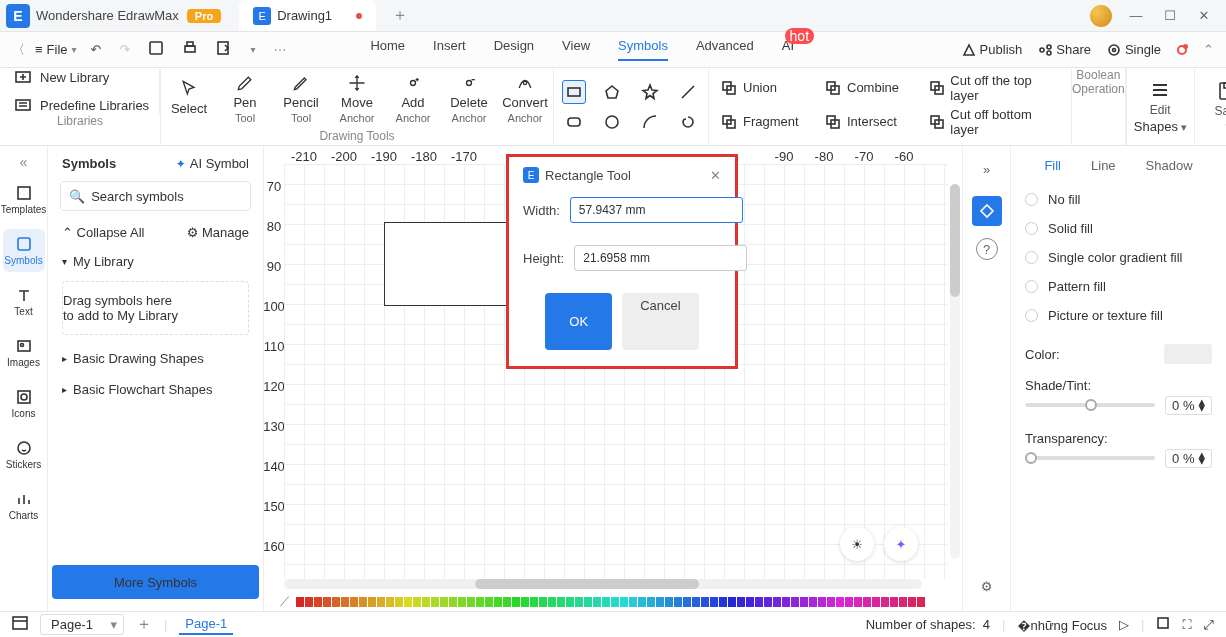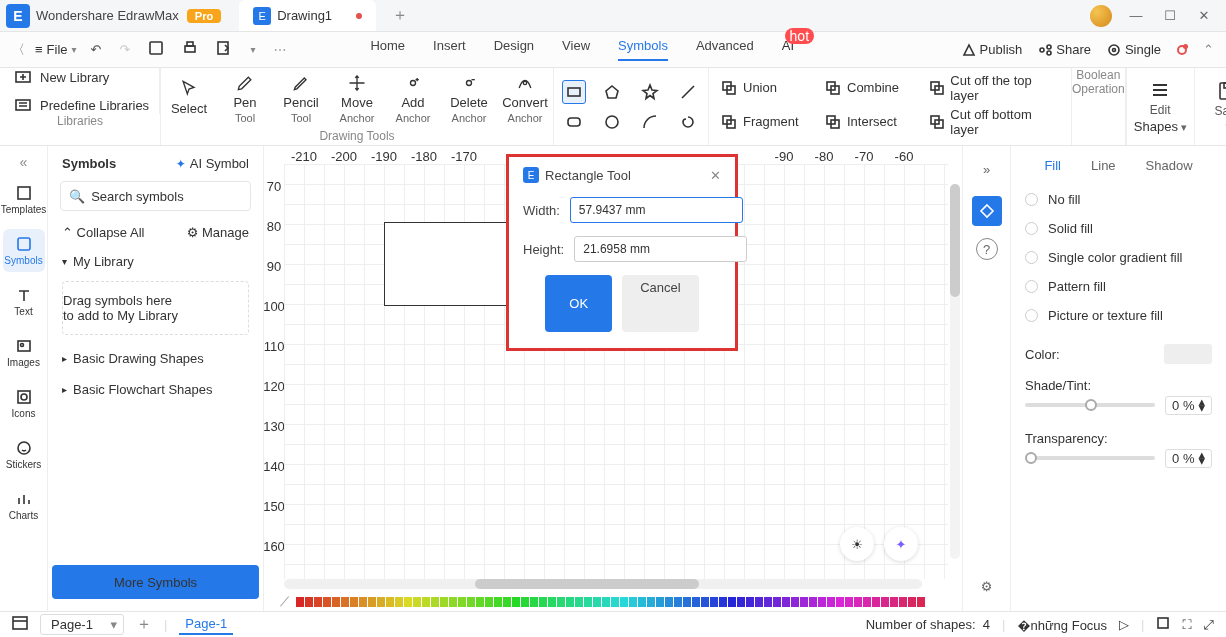--- a/index.html
+++ b/index.html
@@ -69,21 +69,21 @@
 .vruler{width:20px;display:flex;flex-direction:column;color:#999;font-size:10px;align-items:center;padding-top:2px}
 .vruler span{height:40px;display:flex;align-items:center}
 .canvas{flex:1;position:relative;background-image:linear-gradient(#eee 1px,transparent 1px),linear-gradient(90deg,#eee 1px,transparent 1px);background-size:20px 20px}
 .rect-shape{position:absolute;left:100px;top:58px;width:218px;height:84px;border:1px solid #333;background:#fff}
 .float-icons{position:absolute;right:30px;bottom:18px;display:flex;gap:10px}
 .float-icons div{width:34px;height:34px;border-radius:50%;background:#fff;box-shadow:0 1px 4px rgba(0,0,0,.15);display:flex;align-items:center;justify-content:center;cursor:pointer}
 .dialog{position:absolute;left:222px;top:-10px;width:232px;background:#fff;border:3px solid #d33;padding:10px 14px 16px}
 .dlg-head{display:flex;align-items:center;gap:6px;margin-bottom:14px}
 .dlg-head .t{color:#444}
 .dlg-head .x{margin-left:auto;color:#888;cursor:pointer}
-.dlg-row{display:flex;align-items:center;margin-bottom:13px}
+.dlg-row{display:flex;align-items:center;margin-bottom:22px}
 .dlg-row label{width:56px;text-align:right;margin-right:10px;color:#444}
 .dlg-row input{flex:1;height:26px;border:1px solid #ccc;border-radius:3px;padding:0 8px;font-size:12px}
 .dlg-row input.active{border-color:#2578e8}
 .dlg-btns{display:flex;justify-content:center;gap:10px;margin-top:4px}
 .dlg-btns .ok{background:#2578e8;color:#fff;padding:21px 24px;border-radius:4px;cursor:pointer}
 .dlg-btns .cancel{background:#eee;color:#444;padding:5px 18px;border-radius:4px;cursor:pointer}
 .hscroll{height:10px;margin:0 40px 4px 20px;background:#f0f0f0;border-radius:5px;position:relative}
 .hscroll::after{content:"";position:absolute;left:30%;width:35%;height:100%;background:#ccc;border-radius:5px}
 .right-rail{width:48px;border-left:1px solid #eee;display:flex;flex-direction:column;align-items:center;padding-top:8px;gap:12px}
 .right-rail .rbtn{width:30px;height:30px;display:flex;align-items:center;justify-content:center;cursor:pointer;border-radius:4px;color:#666}

